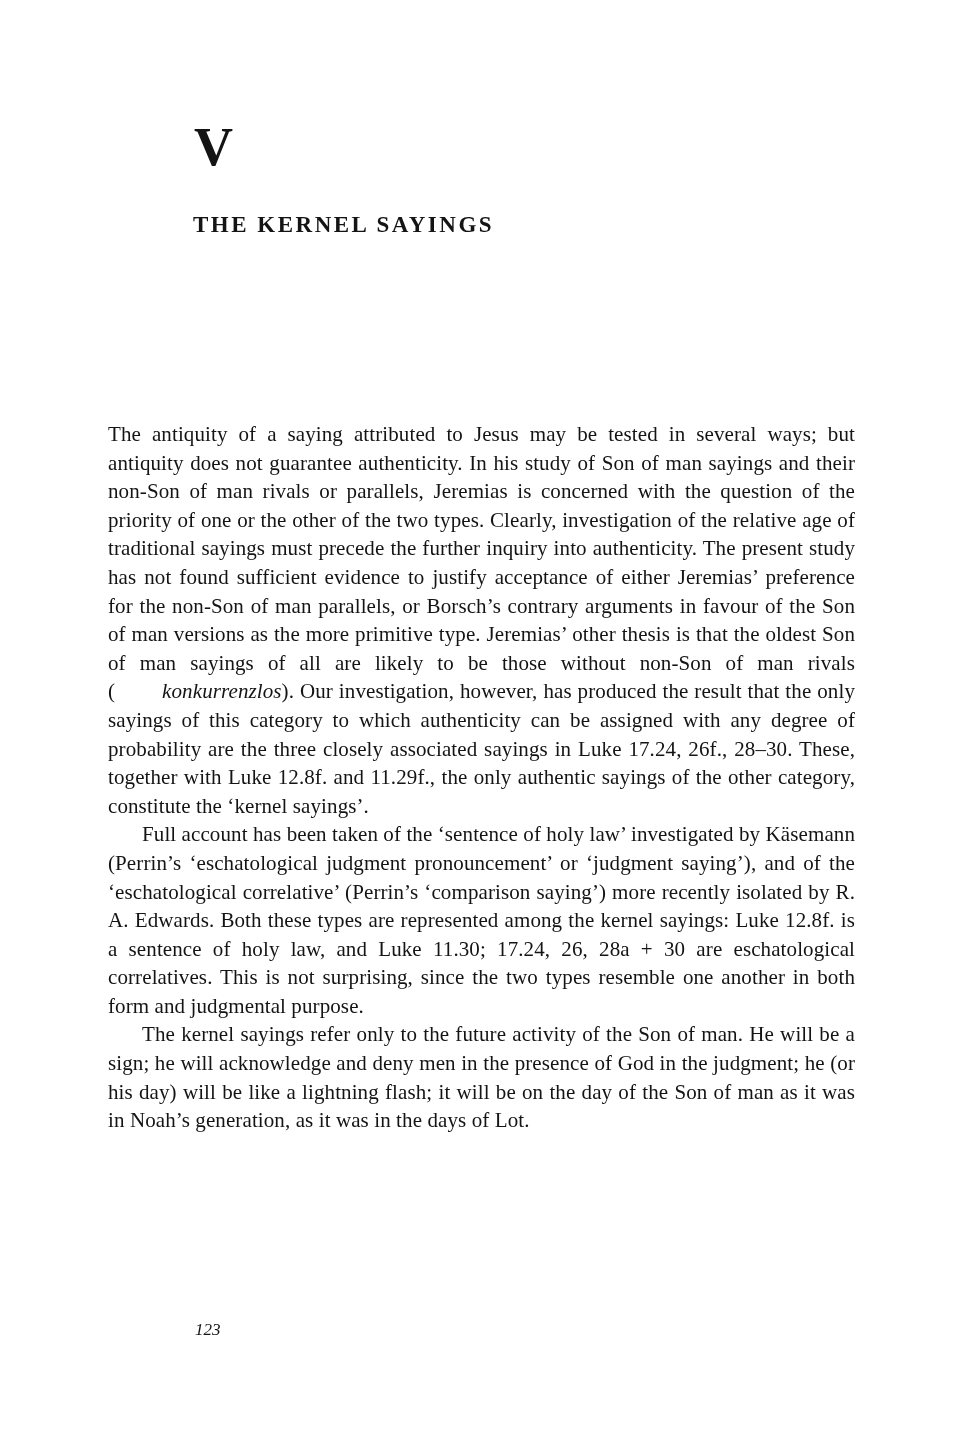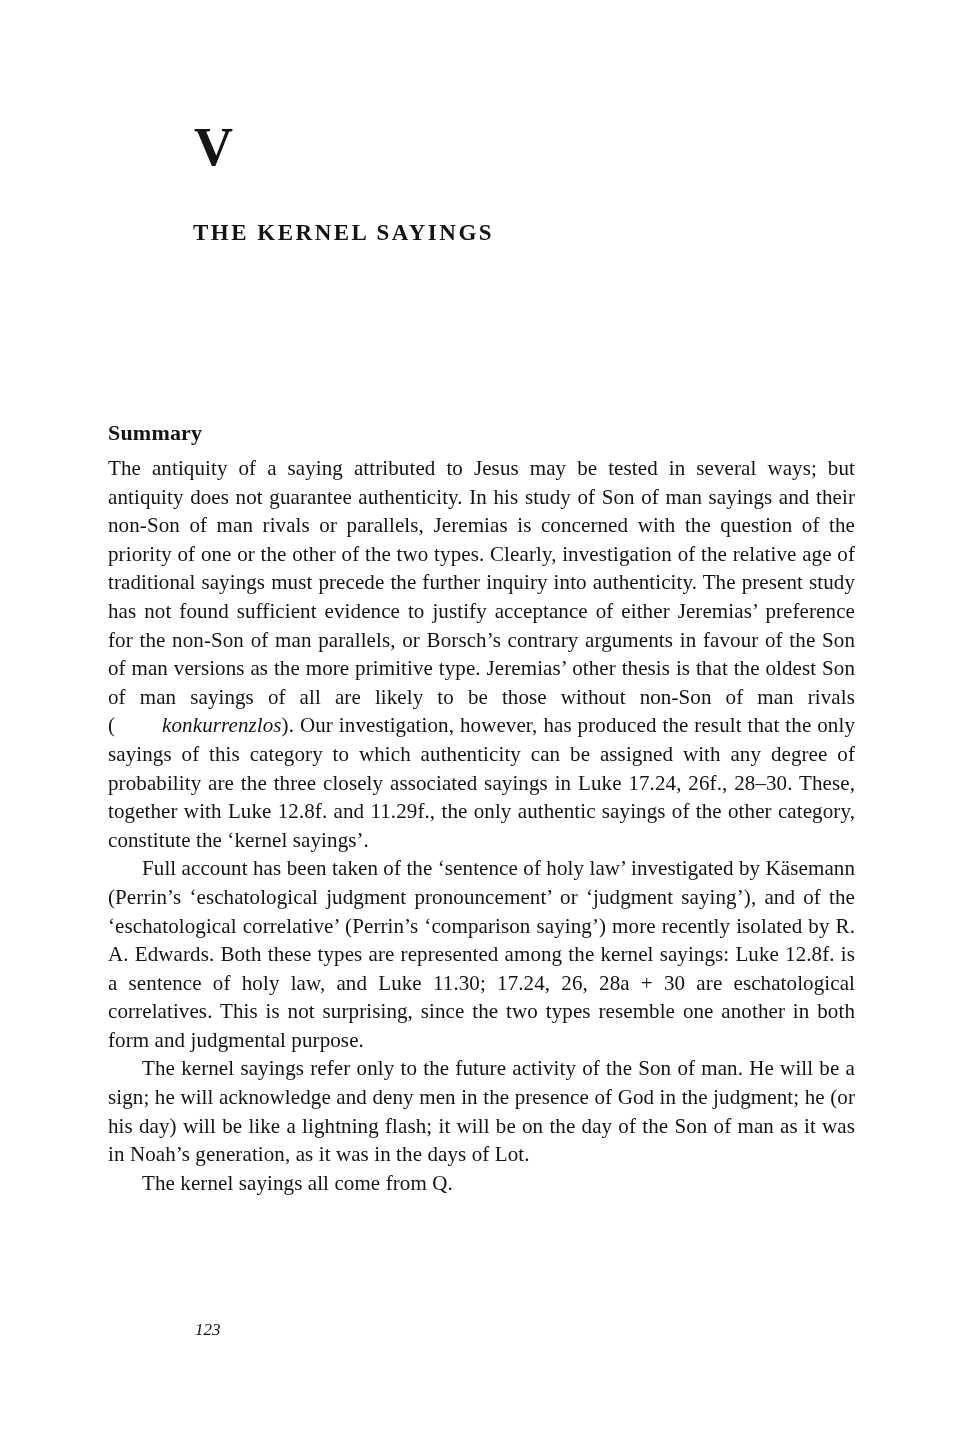--- a/index.html
+++ b/index.html
@@ -17,21 +17,21 @@
     position: absolute;
     left: 194px;
     top: 120px;
     font-size: 54px;
     font-weight: bold;
     line-height: 1;
   }
   .chapter-title {
     position: absolute;
     left: 193px;
-    top: 220px;
+    top: 212px;
     font-size: 23px;
     font-weight: bold;
     letter-spacing: 2.5px;
   }
   .text-block {
     position: absolute;
     left: 108px;
     top: 420px;
     width: 747px;
   }
@@ -71,29 +71,27 @@
 <body>
 
 <div class="page">
 
   <div class="chapter-number">V</div>
 
   <div class="chapter-title">THE KERNEL SAYINGS</div>
 
   <div class="text-block">
 
-    <div class="section-heading">Summary</div>
 
     <p class="para"><span>The antiquity of a saying attributed to Jesus may be tested in several ways; but antiquity does not guarantee authenticity. In his study of Son of man sayings and their non-Son of man rivals or parallels, Jeremias is concerned with the question of the priority of one or the other of the two types. Clearly, investigation of the relative age of traditional sayings must precede the further inquiry into authenticity. The present study has not found sufficient evidence to justify acceptance of either Jeremias’ preference for the non-Son of man parallels, or Borsch’s contrary arguments in favour of the Son of man versions as the more primitive type. Jeremias’ other thesis is that the oldest Son of man sayings of all are likely to be those without non-Son of man rivals (</span><span class="italic">konkurrenzlos</span><span>). Our investigation, however, has produced the result that the only sayings of this category to which authenticity can be assigned with any degree of probability are the three closely associated sayings in Luke 17.24, 26f., 28–30. These, together with Luke 12.8f. and 11.29f., the only authentic sayings of the other category, constitute the ‘kernel sayings’.</span></p>
 
     <p class="para indent">Full account has been taken of the ‘sentence of holy law’ investigated by Käsemann (Perrin’s ‘eschatological judgment pronouncement’ or ‘judgment saying’), and of the ‘eschatological correlative’ (Perrin’s ‘comparison saying’) more recently isolated by R. A. Edwards. Both these types are represented among the kernel sayings: Luke 12.8f. is a sentence of holy law, and Luke 11.30; 17.24, 26, 28a + 30 are eschatological correlatives. This is not surprising, since the two types resemble one another in both form and judgmental purpose.</p>
 
     <p class="para indent">The kernel sayings refer only to the future activity of the Son of man. He will be a sign; he will acknowledge and deny men in the presence of God in the judgment; he (or his day) will be like a lightning flash; it will be on the day of the Son of man as it was in Noah’s generation, as it was in the days of Lot.</p>
 
-    <p class="para indent">The kernel sayings all come from Q.</p>
 
   </div>
 
   <div class="page-number">123</div>
 
   <div class="footer">Cambridge Books Online © Cambridge University Press, 2009</div>
 
 </div>
 
 </body></html>

